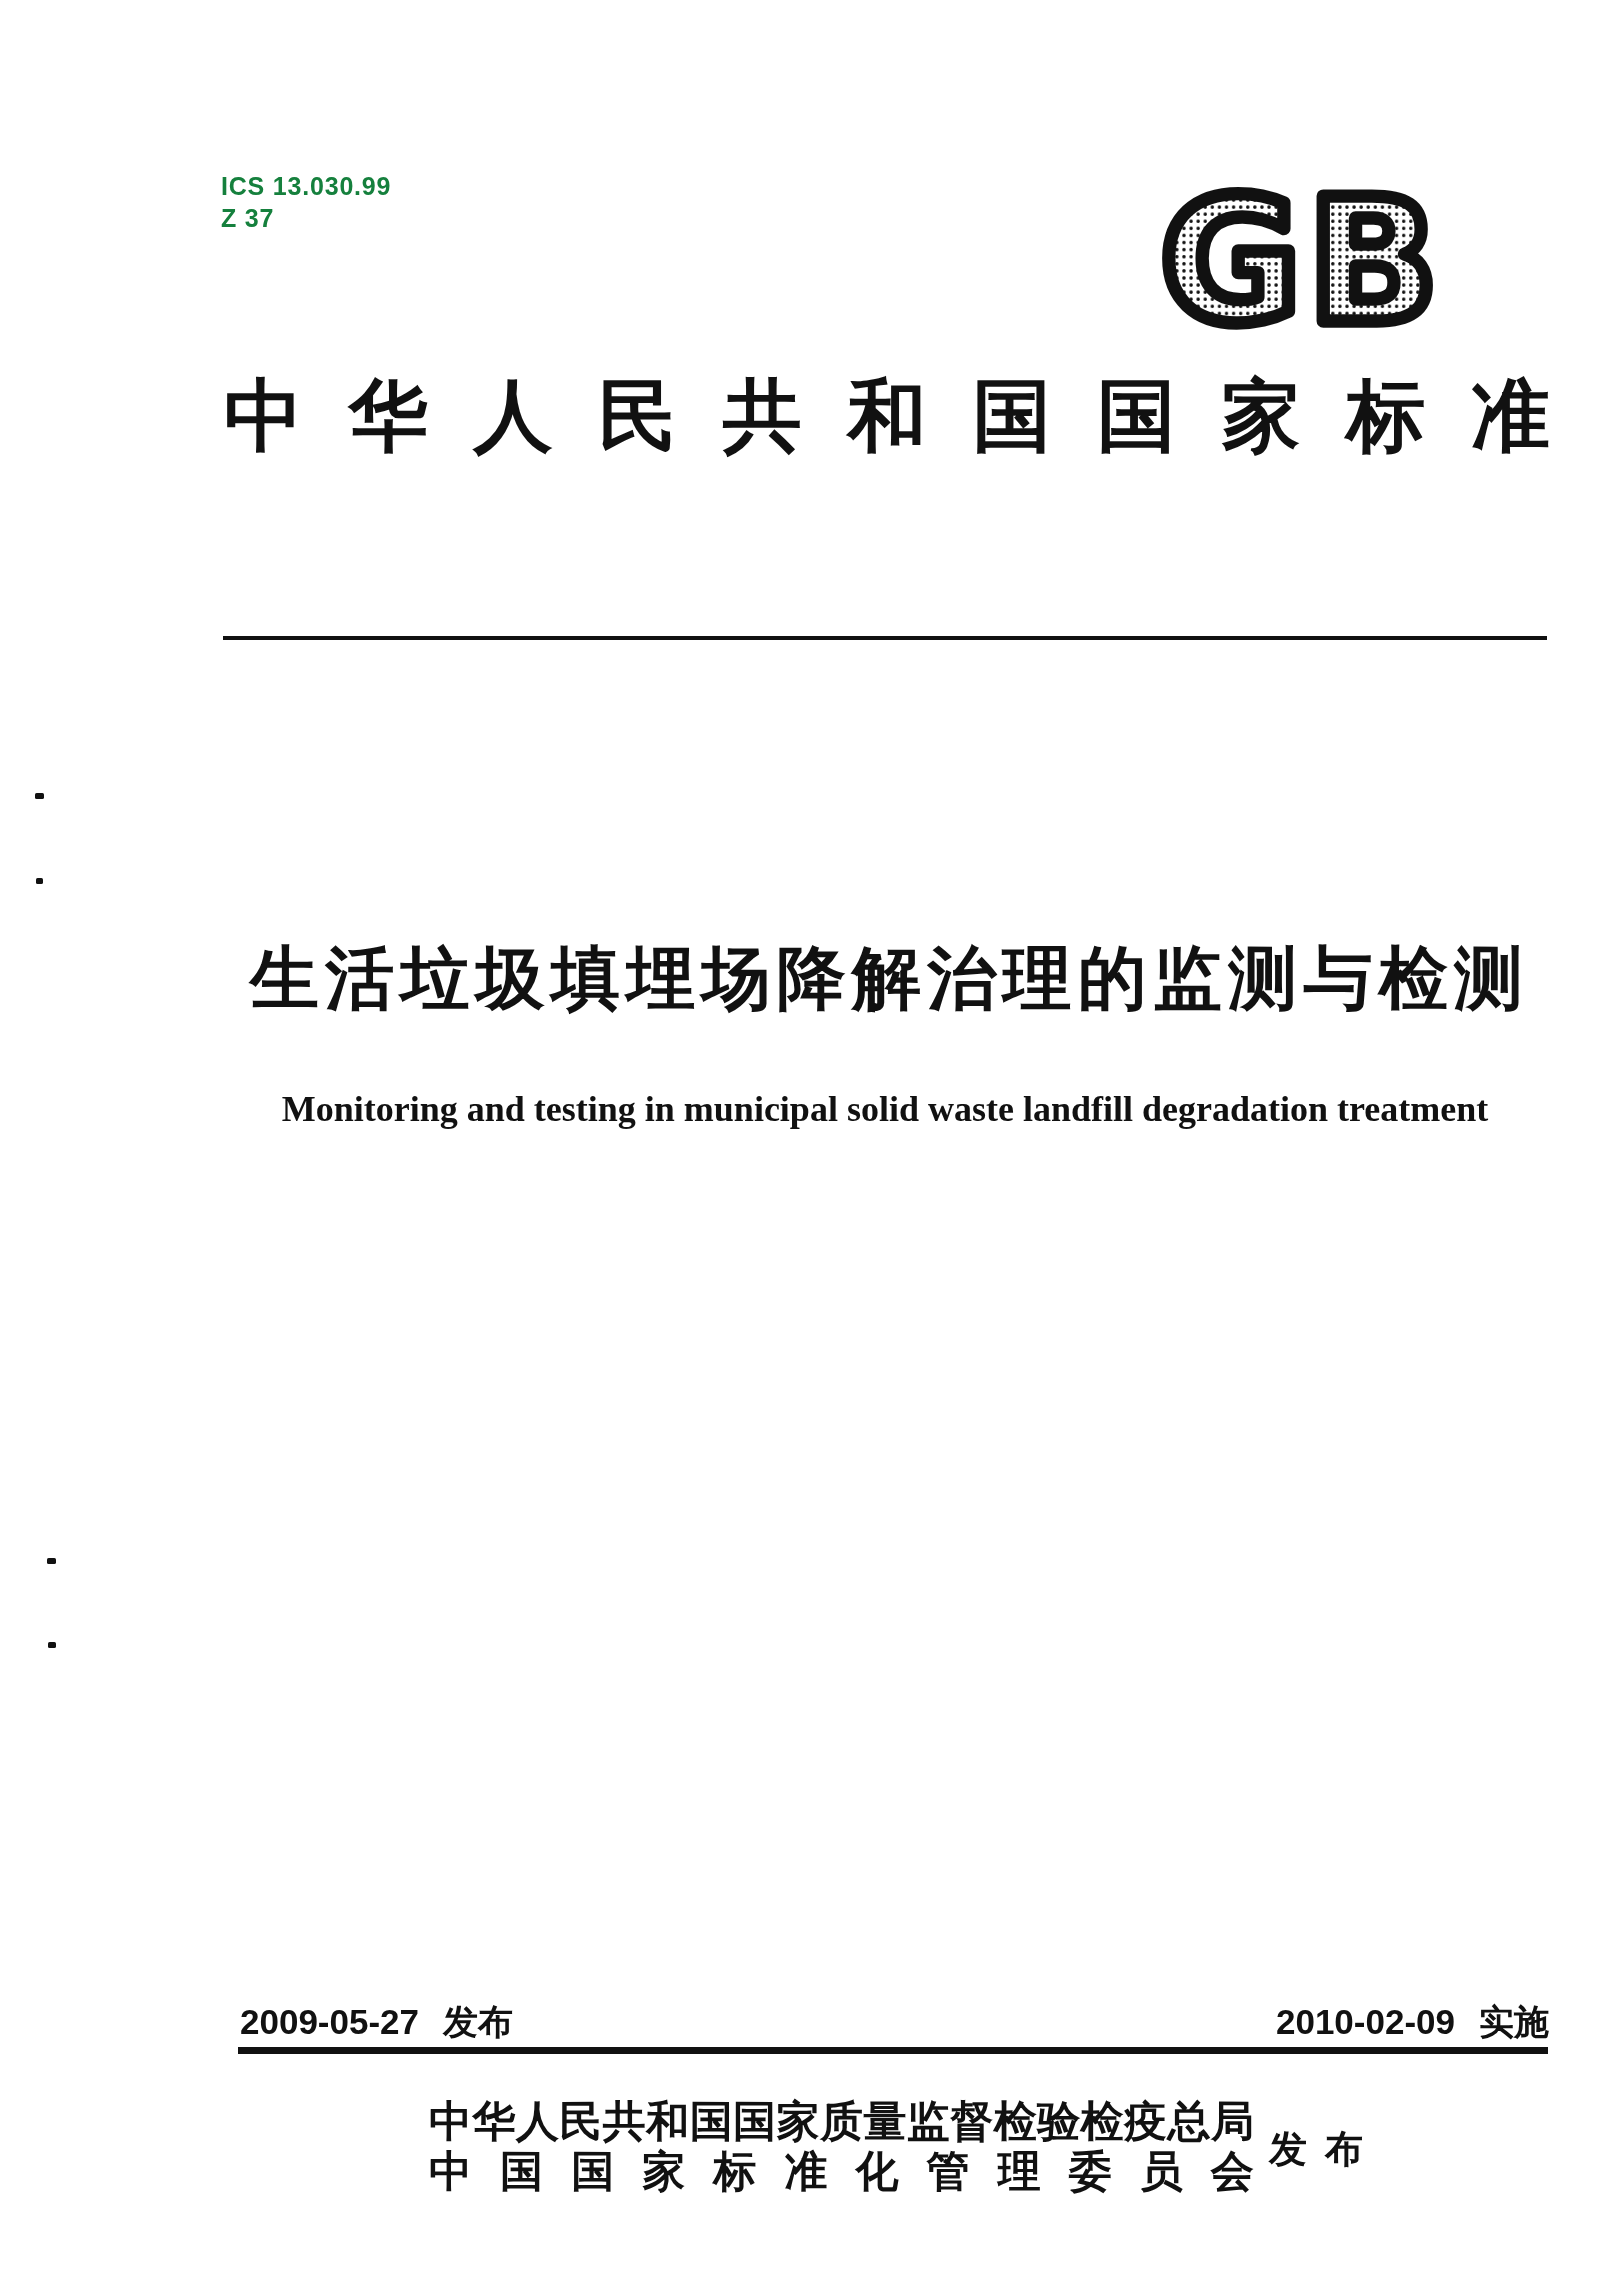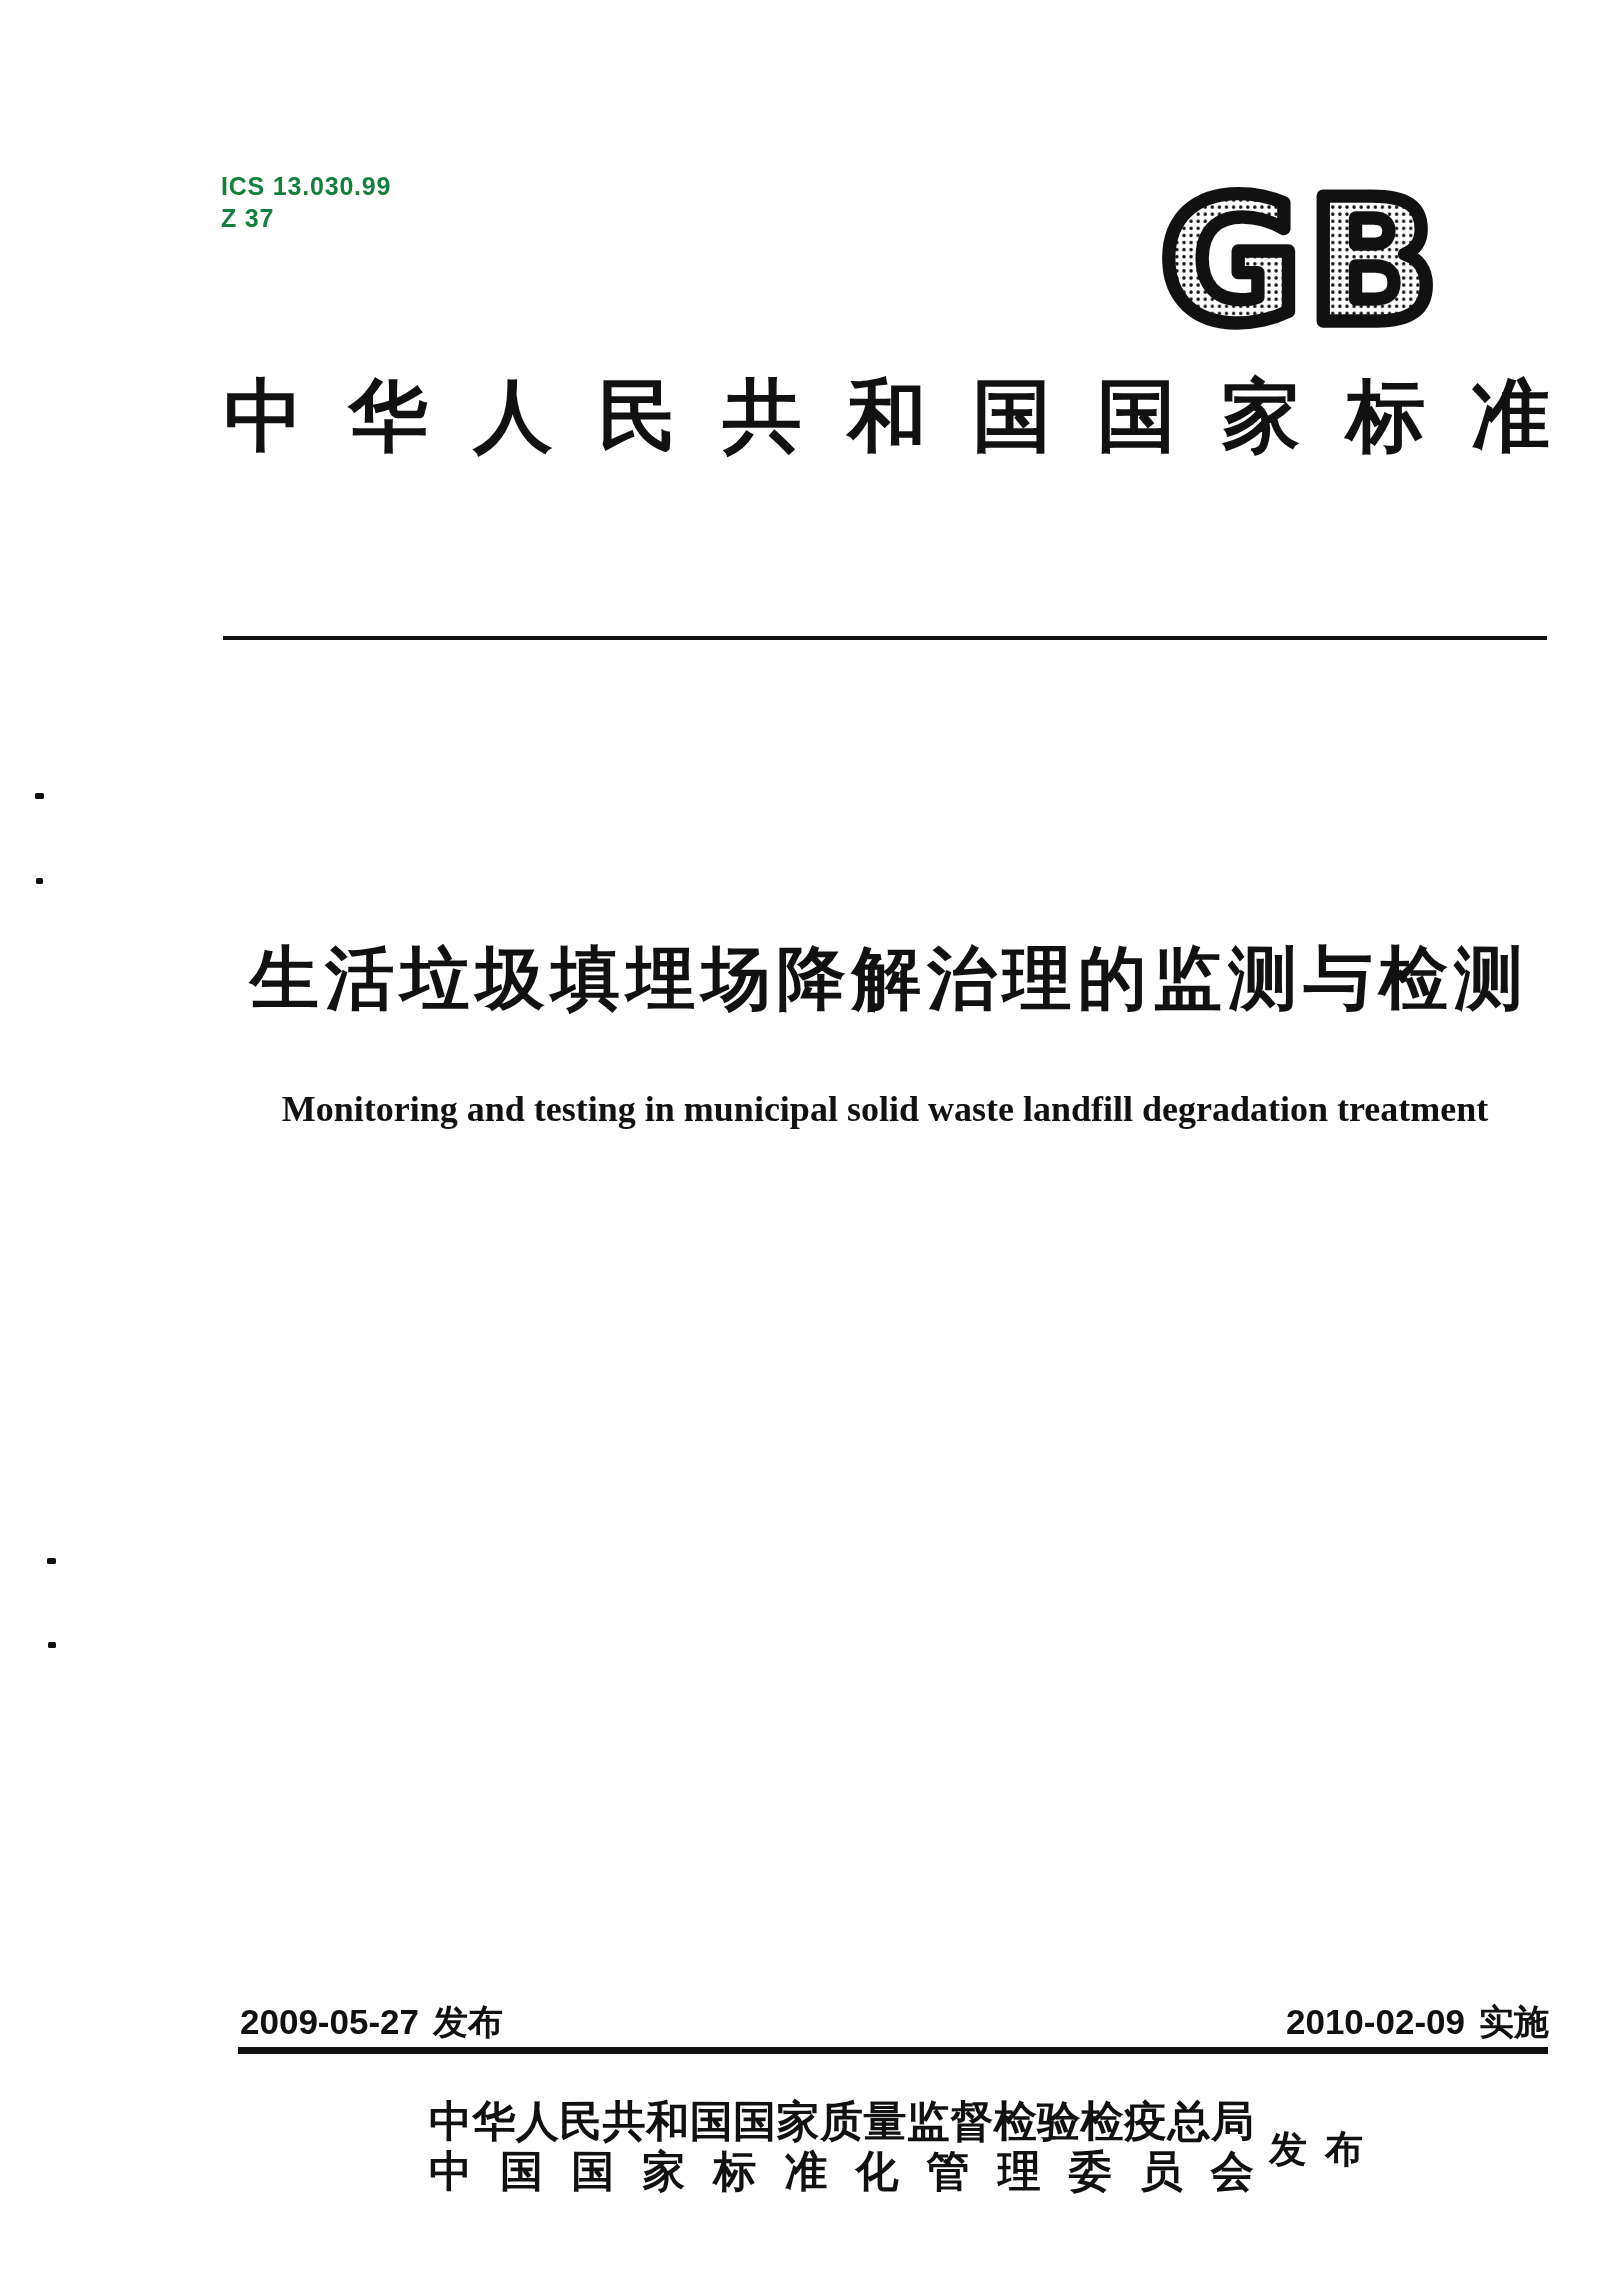--- a/index.html
+++ b/index.html
@@ -60,21 +60,21 @@
   .speck{position:absolute;background:#111;border-radius:1.6px;}
   .speck.s1{left:35px;top:793px;width:8.7px;height:6.3px;}
   .speck.s2{left:36px;top:878px;width:7px;height:6.3px;}
   .speck.s3{left:47px;top:1558px;width:9.4px;height:6.3px;}
   .speck.s4{left:48px;top:1642px;width:7.9px;height:6.3px;}
   
   .date-left,.date-right{
     position:absolute;top:2003px;
     font-family:"Liberation Sans",sans-serif;
     font-weight:bold;font-size:35px;line-height:1.1;
-    display:flex;gap:14px;white-space:nowrap;
+    display:flex;gap:24px;white-space:nowrap;
   }
   .date-left{left:240px;}
   .date-right{right:67px;}
   .rule-bottom{
     position:absolute;left:238px;top:2047px;width:1310px;height:7px;
     background:#111;
   }
   
   .issuer-1,.issuer-2{
     position:absolute;left:429px;width:825px;

